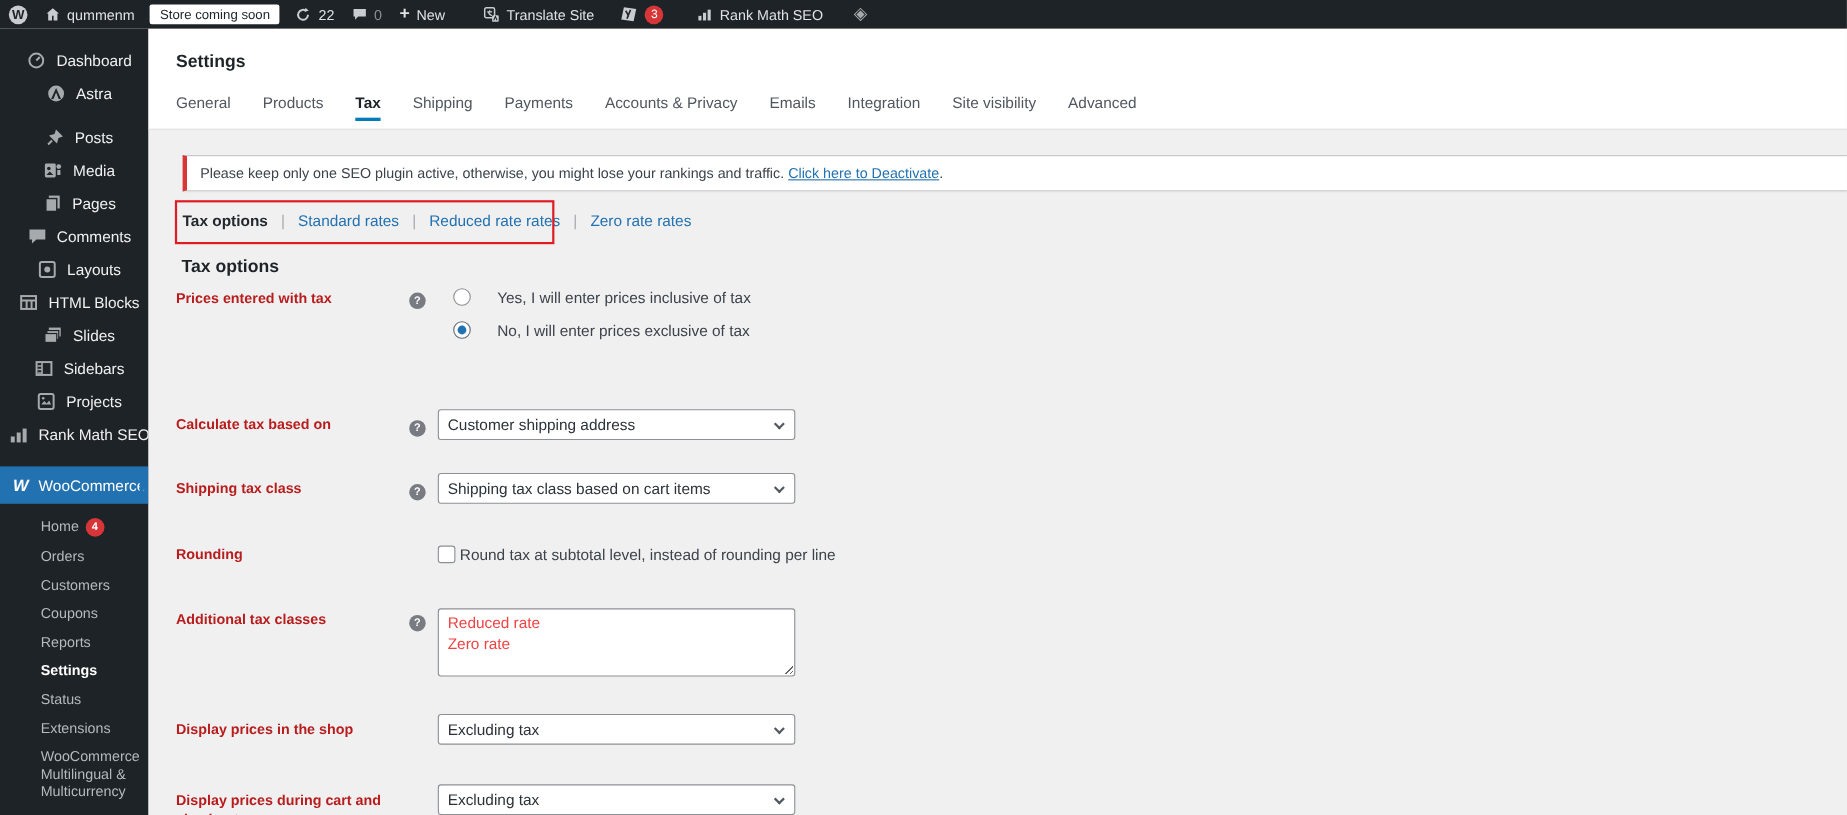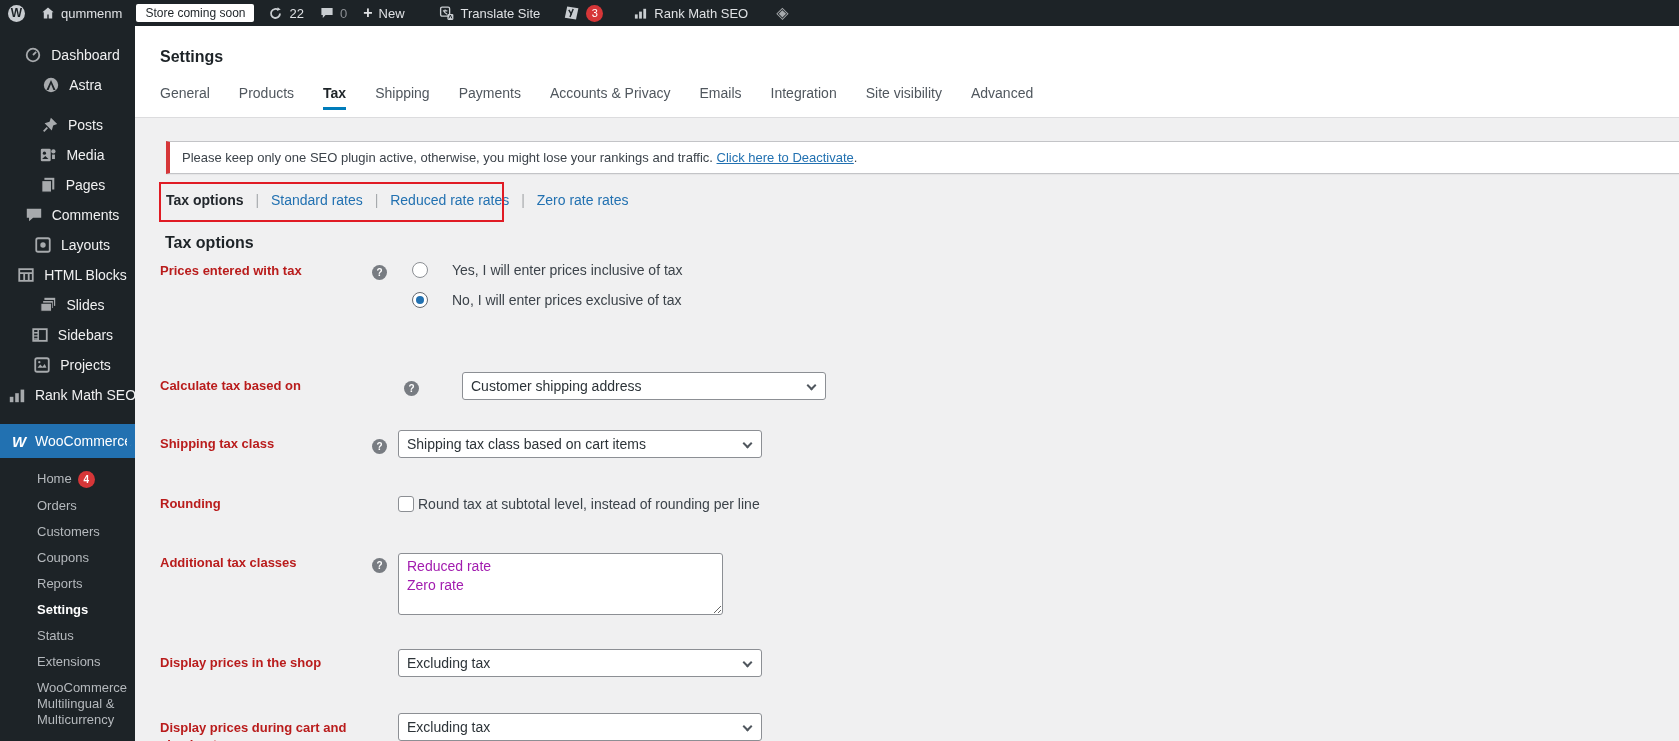--- a/index.html
+++ b/index.html
@@ -61,41 +61,41 @@
 
   
   .form { margin:10px 0 0 25px; font-size:14px; }
   .frow { display:flex; align-items:flex-start; }
   .flabel { width:212px; font-size:13px; font-weight:700; color:#b91c1c; line-height:16px; padding-top:6px; }
   .fhelp { width:26px; padding-top:7px; }
   .help-tip { width:15px; height:15px; border-radius:50%; background:#787c82; color:#fff;
     display:inline-flex; align-items:center; justify-content:center; font-size:10px; font-weight:700; cursor:pointer; }
   .fcontrol { flex:0 0 auto; }
 
-  .select { width:364px; height:28px; background:#fff; border:1px solid #8c8f94; border-radius:3px;
+  .select { width:325px; height:28px; background:#fff; border:1px solid #8c8f94; border-radius:3px;
     padding:0 26px 0 8px; line-height:26px; color:#2c3338; position:relative; cursor:pointer;
     white-space:nowrap; overflow:hidden; }
   .select .chev { position:absolute; right:10px; top:9px; width:7px; height:7px;
     border-right:2px solid #50575e; border-bottom:2px solid #50575e; transform:rotate(45deg); }
 
   .radio-group { margin-left:14px; }
   .radio-line { display:flex; align-items:flex-start; gap:24px; height:18px; margin-bottom:12px; cursor:pointer; color:#3c434a; }
   .radio { width:16px; height:16px; border-radius:50%; border:1px solid #8c8f94; background:#fff;
     display:inline-flex; align-items:center; justify-content:center; flex:0 0 auto; }
   .radio.checked { border-color:#646970; }
   .radio.checked::after { content:""; width:8px; height:8px; border-radius:50%; background:#2271b1; }
 
   .check-line { display:flex; align-items:center; gap:4px; height:18px; cursor:pointer; color:#3c434a; }
   .checkbox { width:16px; height:16px; border:1px solid #8c8f94; border-radius:3px; background:#fff; flex:0 0 auto; }
 
   textarea.tax-classes { width:325px; height:62px; border:1px solid #8c8f94; border-radius:3px;
-    font-family:"Liberation Sans",sans-serif; font-size:14px; color:#a21caf; padding:3px 8px; line-height:19px;
+    font-family:"Liberation Sans",sans-serif; font-size:14px; color:#ef4444; padding:3px 8px; line-height:19px;
     background:#fff; resize:both; }
 
-  .mb1 { margin-bottom:50px; } .mb2 { margin-bottom:30px;gap:32px; } .mb3 { margin-bottom:37px; }
+  .mb1 { margin-bottom:50px; } .mb2 { margin-bottom:30px; } .mb3 { margin-bottom:37px; }
   .mb4 { margin-bottom:40px; } .mb5 { margin-bottom:31px; } .mb6 { margin-bottom:36px; }
   .wide-label { line-height:17px; }
 </style>
 </head>
 <body>
 
 <div id="adminbar">
   <div class="ab-item">
     <span class="wp-circle">W</span>
   </div>

